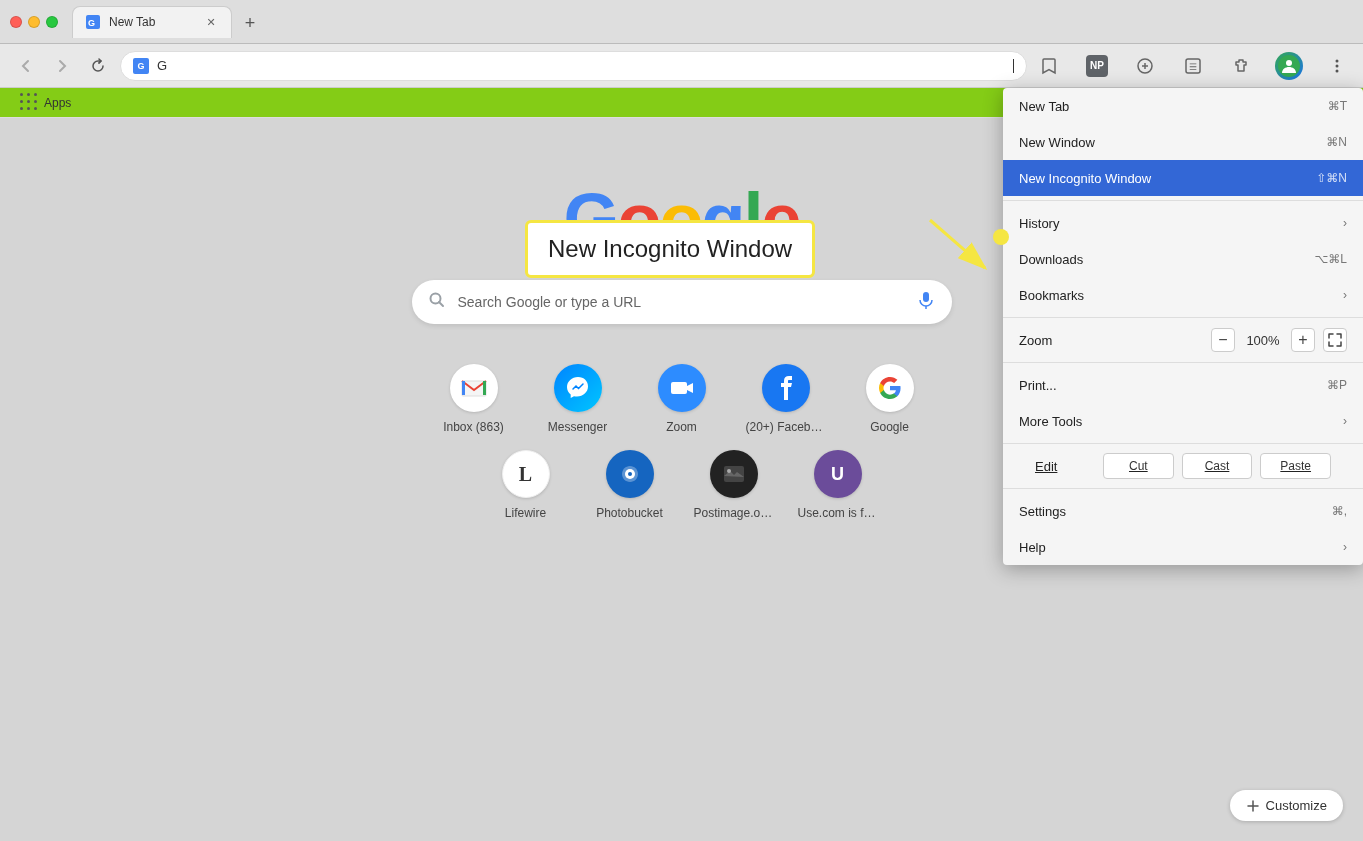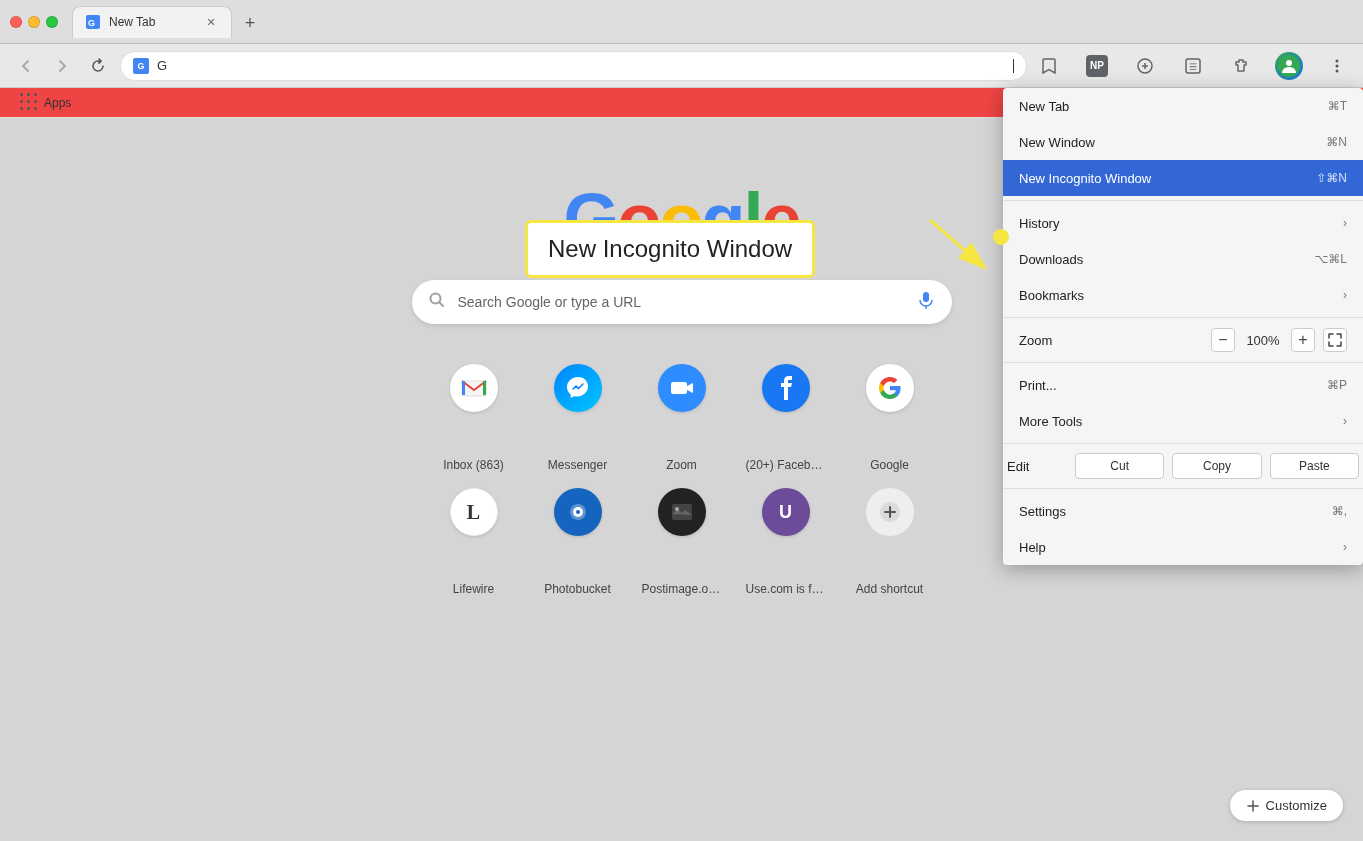--- a/index.html
+++ b/index.html
@@ -207,21 +207,21 @@
       display: flex;
       align-items: center;
       justify-content: center;
       color: white;
       font-size: 10px;
       font-weight: bold;
     }
 
     
     .bookmarks-bar {
-      background: #ef4444;
+      background: #84cc16;
       height: 30px;
       display: flex;
       align-items: center;
       padding: 0 12px;
       gap: 4px;
       border-bottom: 1px solid #ddd;
     }
 
     .bookmark-item {
       display: flex;
@@ -331,21 +331,20 @@
     }
 
     .shortcut-label {
       font-size: 12px;
       color: #444;
       text-align: left;
       max-width: 80px;
       white-space: nowrap;
       overflow: hidden;
       text-overflow: ellipsis;
-      margin-top: 38px;
     }
 
     .add-shortcut-icon {
       width: 48px;
       height: 48px;
       border-radius: 50%;
       background: rgba(255,255,255,0.6);
       display: flex;
       align-items: center;
       justify-content: center;
@@ -469,25 +468,26 @@
       cursor: pointer;
       color: #444;
       background: white;
       font-size: 12px;
     }
 
     
     .edit-row {
       display: flex;
       align-items: center;
-      padding: 0 4px;
+      padding: 0 32px;
       height: 36px;
       font-size: 13px;
       color: #222;
       gap: 8px;
+      text-decoration: underline;
     }
 
     .edit-label {
       flex: 0 0 60px;
     }
 
     .edit-btn {
       flex: 1;
       height: 26px;
       display: flex;
@@ -726,29 +726,20 @@
         <span class="shortcut-label">Postimage.or...</span>
       </div>
 
       <div class="shortcut-item">
         <div class="shortcut-icon" style="background:#6b4c9a;">
           <span style="font-size:18px;font-weight:bold;color:white;">U</span>
         </div>
         <span class="shortcut-label">Use.com is fo...</span>
       </div>
 
-      <div class="shortcut-item">
-        <div class="add-shortcut-icon">
-          <svg width="22" height="22" viewBox="0 0 22 22" fill="none">
-            <circle cx="11" cy="11" r="10" fill="rgba(200,200,200,0.5)"></circle>
-            <path d="M11 6v10M6 11h10" stroke="#555" stroke-width="2" stroke-linecap="round"></path>
-          </svg>
-        </div>
-        <span class="shortcut-label">Add shortcut</span>
-      </div>
     </div>
 
     <div class="customize-btn">
       <svg width="14" height="14" viewBox="0 0 14 14" fill="none">
         <path d="M2 7h10M7 2v10" stroke="#555" stroke-width="1.5" stroke-linecap="round"></path>
       </svg>
       <span>Customize</span>
     </div>
 
   </div>
@@ -817,21 +808,21 @@
     <div class="menu-item">
       <span>More Tools</span>
       <span class="menu-arrow">›</span>
     </div>
 
     <div class="menu-divider"></div>
 
     <div class="edit-row">
       <span class="edit-label">Edit</span>
       <div class="edit-btn">Cut</div>
-      <div class="edit-btn">Copy</div>
+      <div class="edit-btn">Cast</div>
       <div class="edit-btn">Paste</div>
     </div>
 
     <div class="menu-divider"></div>
 
     <div class="menu-item">
       <span>Settings</span>
       <span class="menu-shortcut">⌘,</span>
     </div>
 

